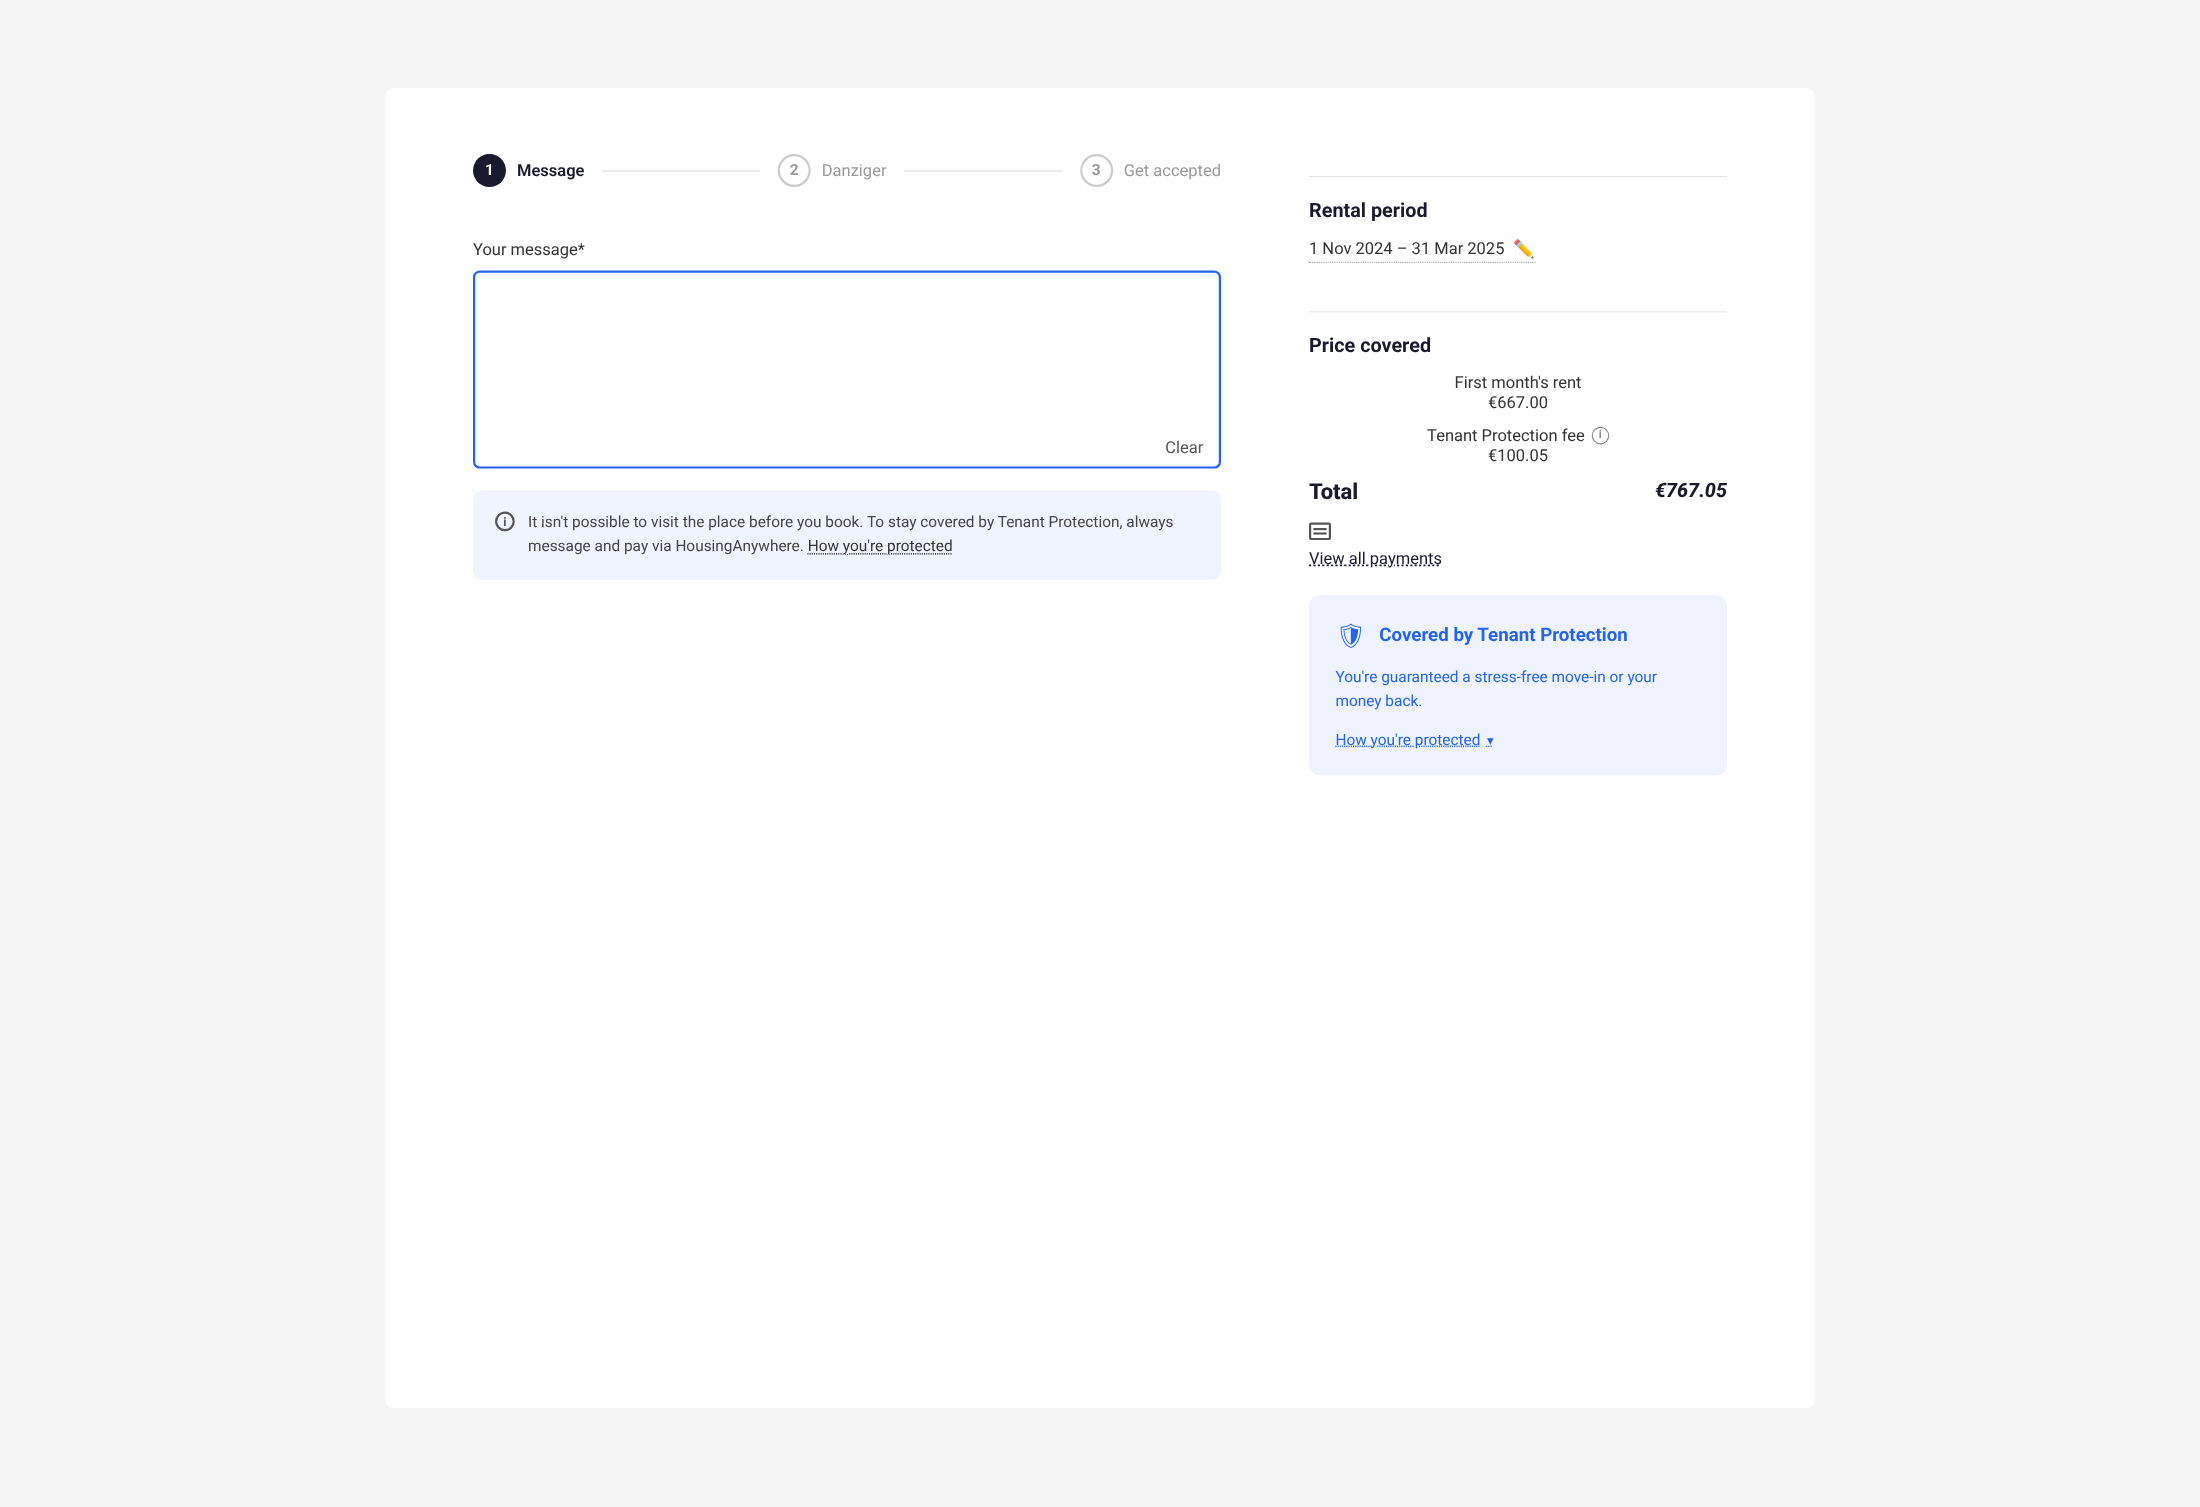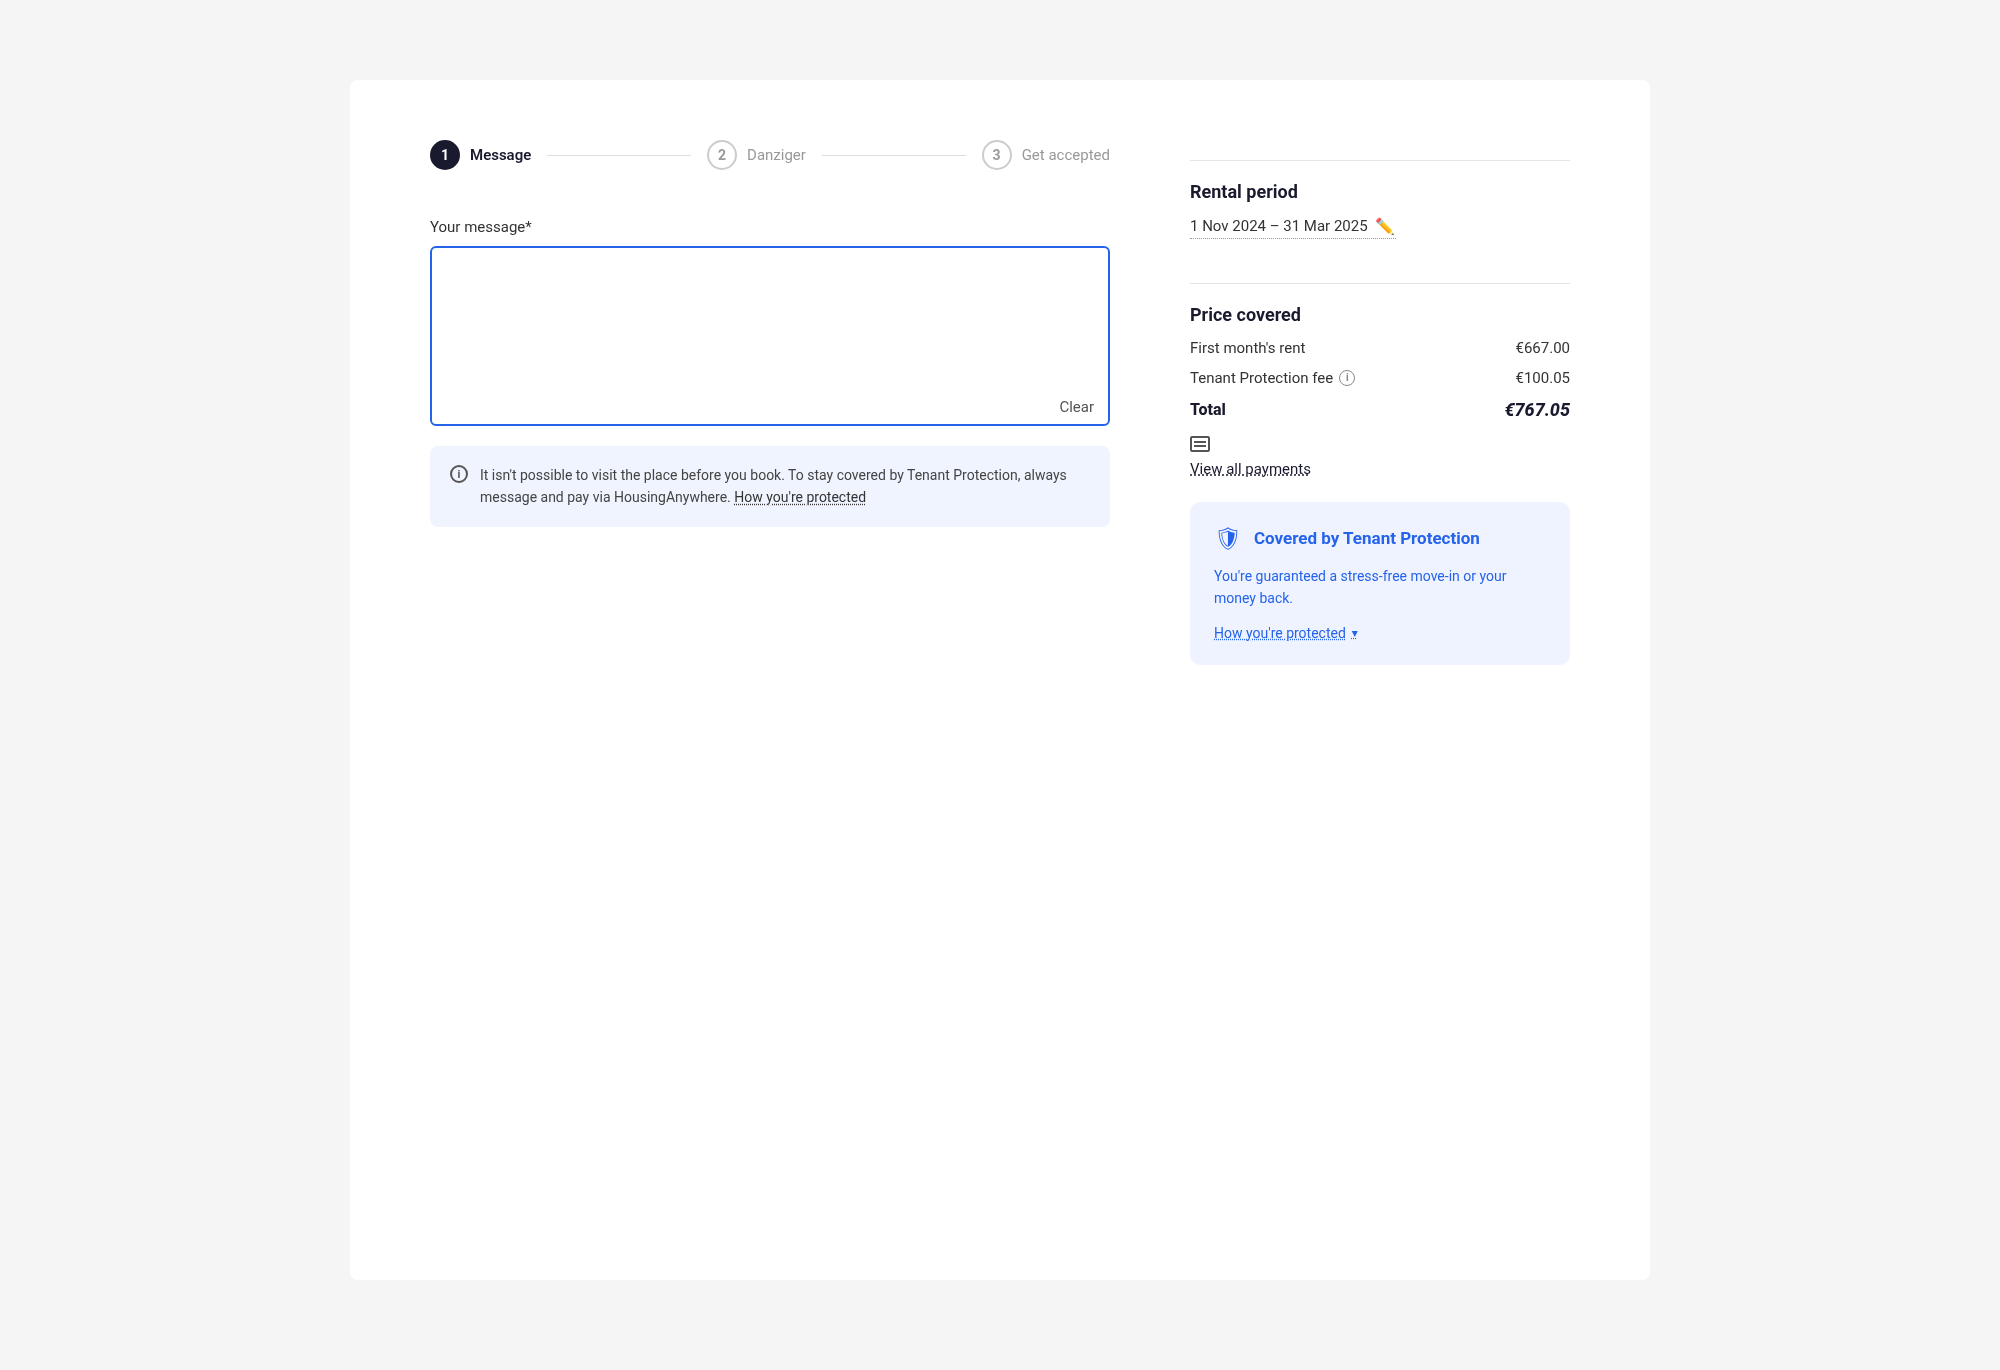--- a/index.html
+++ b/index.html
@@ -258,20 +258,21 @@
     .edit-icon {
       color: #555;
       font-size: 16px;
       cursor: pointer;
     }
     .price-row {
       display: flex;
       justify-content: space-between;
       align-items: center;
       margin-bottom: 12px;
+      flex-direction: column;
     }
     .price-label {
       font-size: 15px;
       color: #333;
       display: flex;
       align-items: center;
       gap: 6px;
     }
     .info-circle {
       width: 16px;
@@ -290,21 +291,21 @@
       color: #333;
     }
     .price-total-row {
       display: flex;
       justify-content: space-between;
       align-items: center;
       margin-top: 4px;
       margin-bottom: 16px;
     }
     .price-total-label {
-      font-size: 16px;
+      font-size: 20px;
       font-weight: 800;
       color: #1a1a2e;
     }
     .price-total-amount {
       font-size: 18px;
       font-weight: 800;
       color: #1a1a2e;
       font-style: italic;
     }
     .view-payments {

